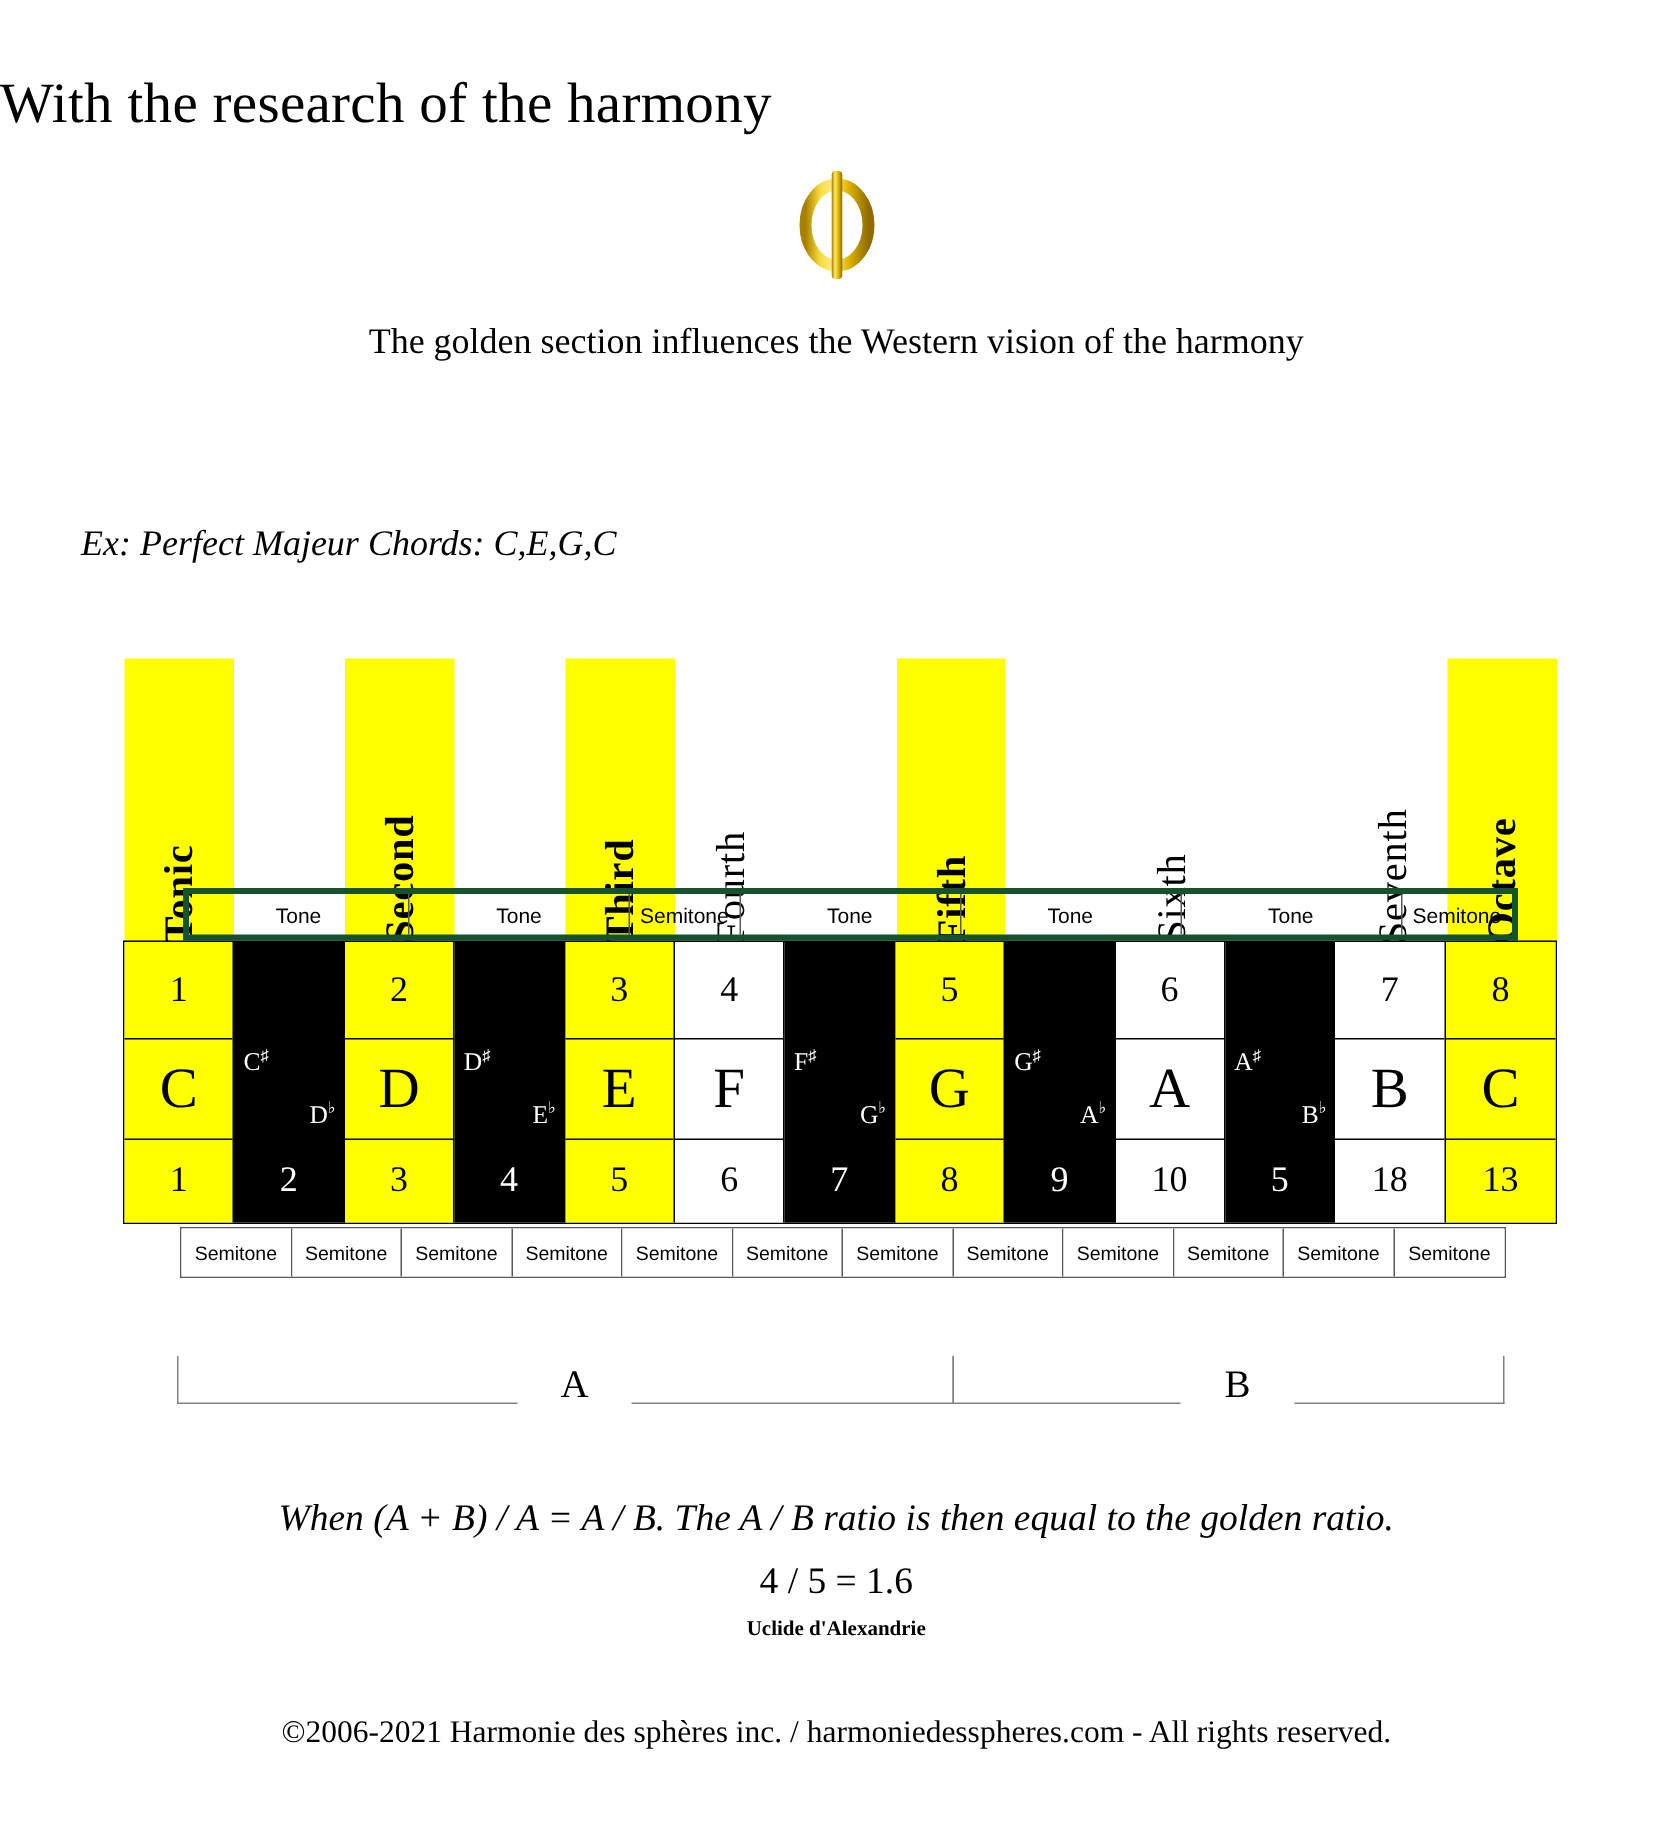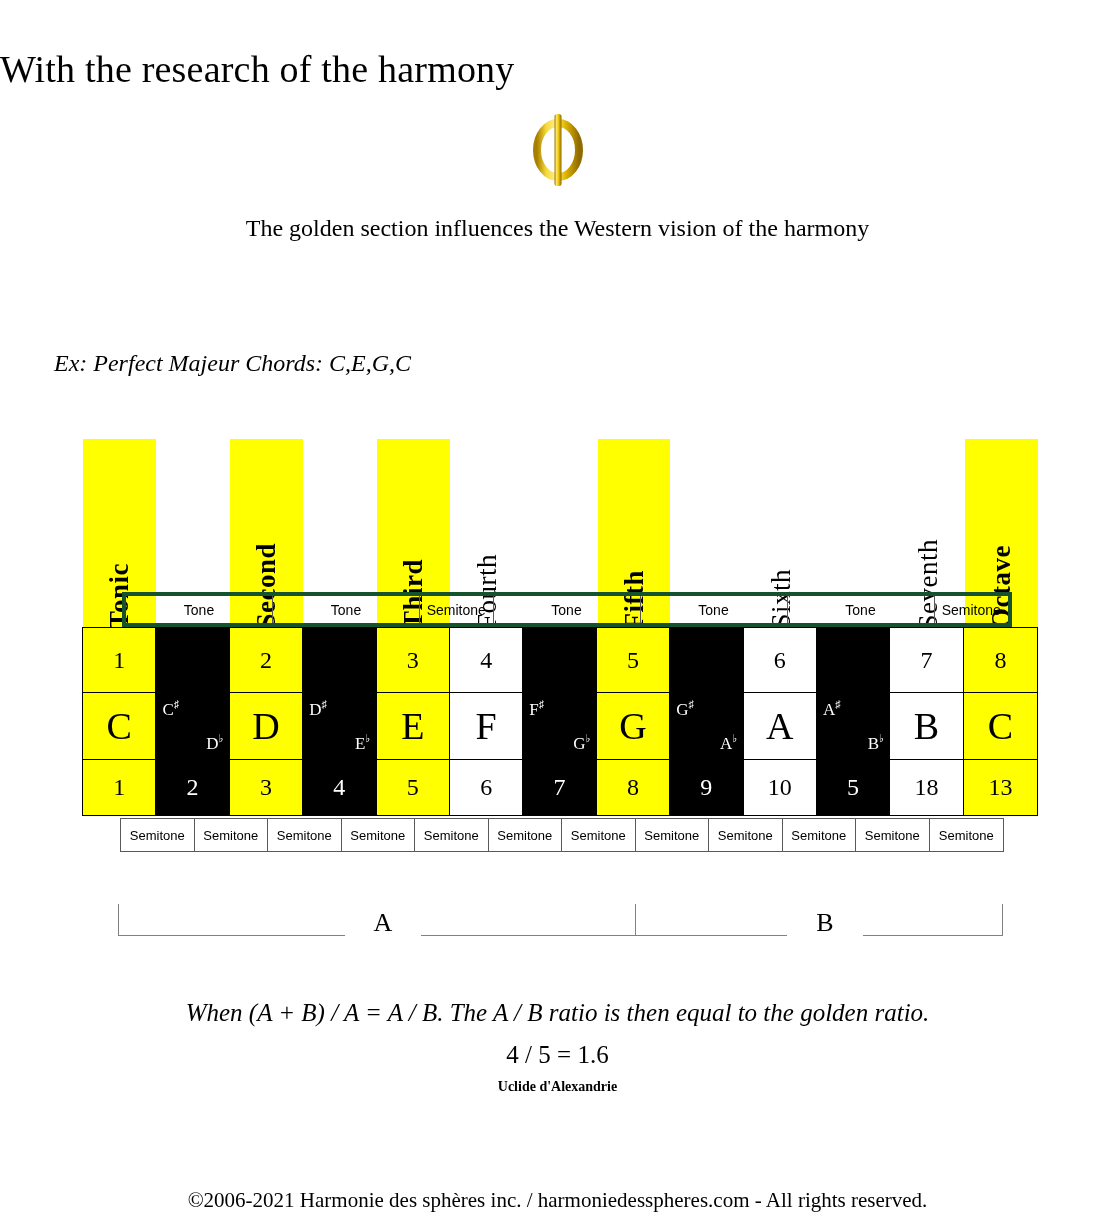--- a/index.html
+++ b/index.html
@@ -245,21 +245,20 @@
     top: 1079px; left: 0; width: 1115px;
     text-align: center;
     font-size: 14px;
     font-weight: bold;
   }
   .copyright {
     position: absolute;
     top: 1142px; left: 0; width: 1115px;
     text-align: center;
     font-size: 21px;
-    margin-top: 46px;
   }
 </style>
 </head>
 <body>
 
 <div class="title">With the research of the harmony</div>
 
 <div class="phi-wrap">
   <svg class="phi-svg" width="66" height="76" viewBox="0 0 66 76">
     <defs>

